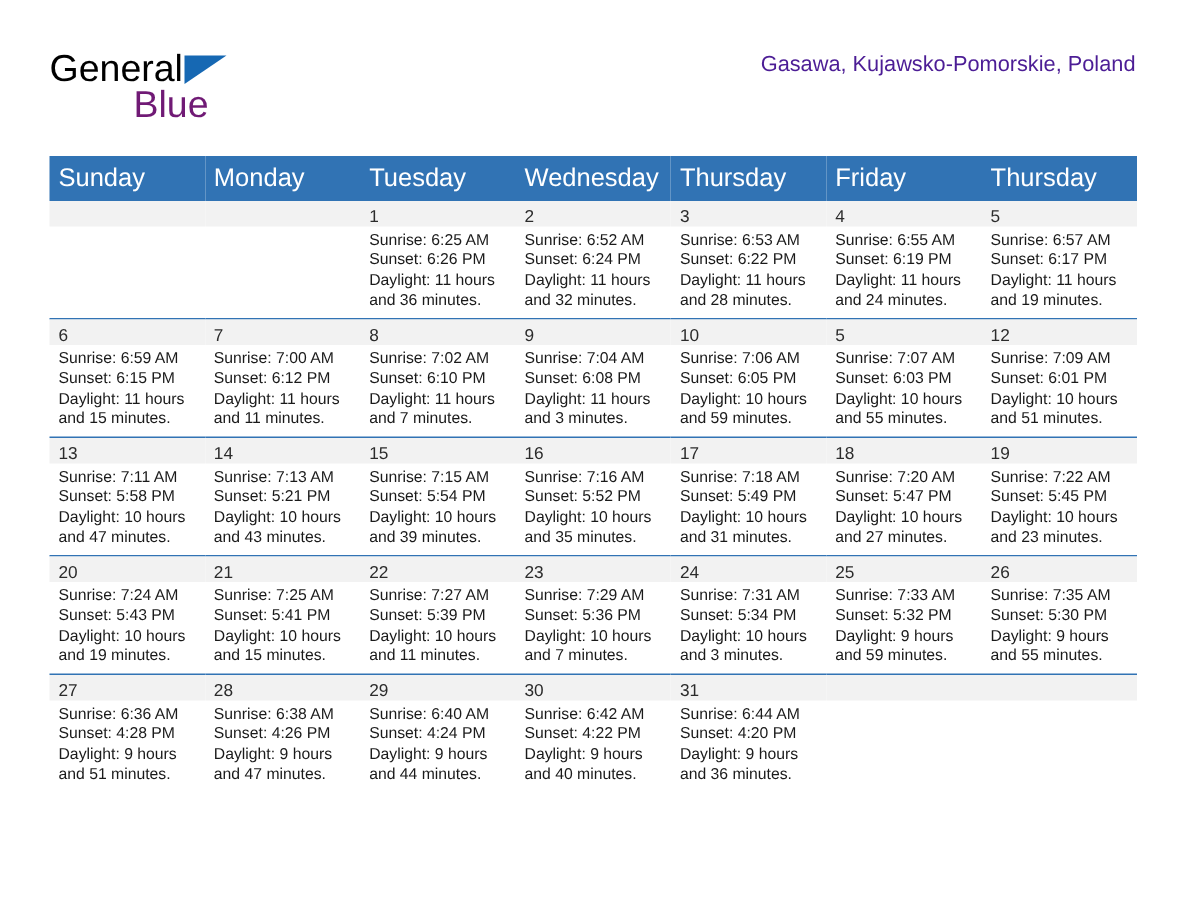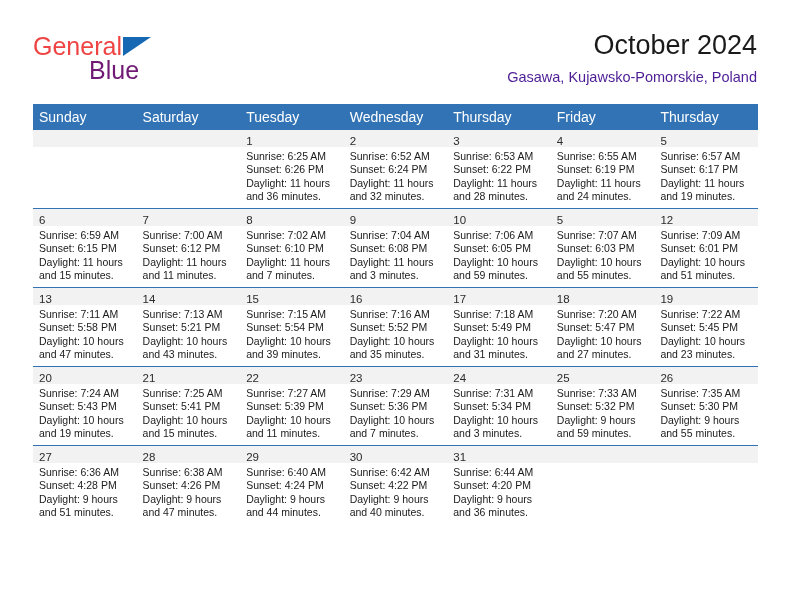--- a/index.html
+++ b/index.html
@@ -36,21 +36,21 @@
     width: 240px;
     height: 52px;
     line-height: 1;
   }
   .logo-general {
     position: absolute;
     left: 0;
     top: 0;
     font-size: 25px;
     letter-spacing: 0px;
-    color: #ef4444;
+    color: #000000;
     font-family: "Liberation Sans", sans-serif;
   }
   .logo-triangle {
     position: absolute;
     left: 90px;
     top: 3px;
     width: 0;
     height: 0;
     border-left: 28px solid #1668b3;
     border-bottom: 19px solid transparent;
@@ -88,21 +88,21 @@
     position: absolute;
     left: 33px;
     top: 104px;
     width: 725px;
     border-collapse: collapse;
     table-layout: fixed;
   }
   .calendar th {
     background: #3173b4;
     color: #ffffff;
-    font-size: 14px;
+    font-size: 17px;
     font-weight: normal;
     text-align: left;
     padding: 5px 0 5px 6px;
     height: 12px;
     border: none;
   }
   .calendar td {
     vertical-align: top;
     padding: 0;
     border: none;
@@ -149,31 +149,30 @@
 
   <div class="header">
 
     <div class="logo">
       <span class="logo-general">General</span>
       <span class="logo-triangle"></span>
       <span class="logo-blue">Blue</span>
     </div>
 
     <div class="title-block">
-      <div class="cal-title">October 2024</div>
       <div class="cal-subtitle">Gasawa, Kujawsko-Pomorskie, Poland</div>
     </div>
 
   </div>
 
   <table class="calendar">
     <thead>
       <tr>
         <th>Sunday</th>
-        <th>Saturday</th>
+        <th>Monday</th>
         <th>Tuesday</th>
         <th>Wednesday</th>
         <th>Thursday</th>
         <th>Friday</th>
         <th>Thursday</th>
       </tr>
     </thead>
     <tbody id="calendar-body">
         <tr class="week">
           <td class="empty">

